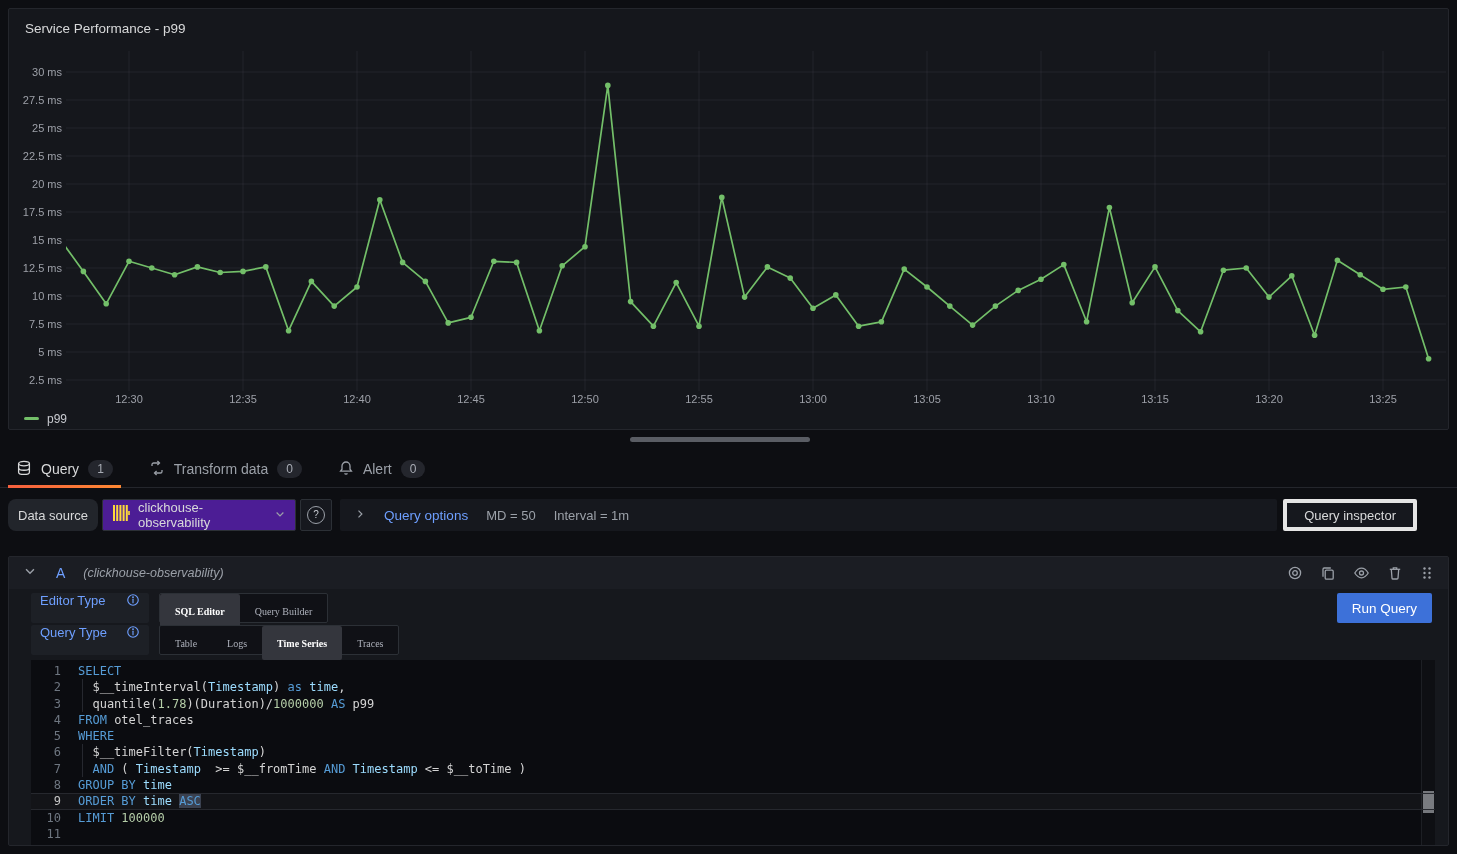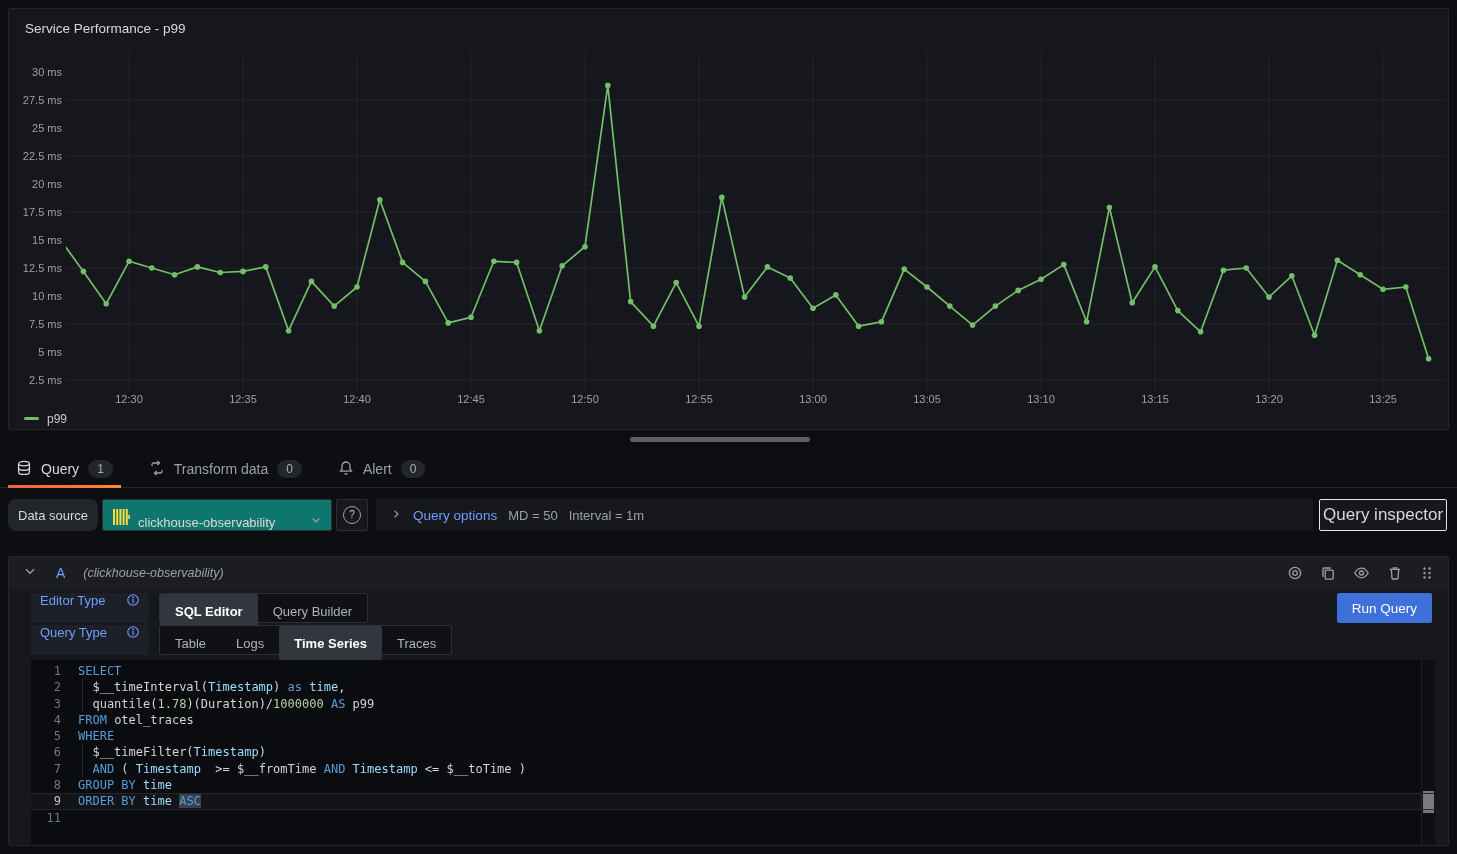--- a/index.html
+++ b/index.html
@@ -18,50 +18,50 @@
   .tab{display:flex;align-items:center;gap:9px;margin-right:36px;color:#9BA0A8;font-size:14px;height:100%;}
   .tab.on{color:#D8D9DA;}
   .tab svg{flex:none;}
   .badge{background:#24262D;border-radius:11px;padding:2px 9px;font-size:12px;color:#A8ACB5;}
   .underline{position:absolute;left:8px;bottom:-1px;width:113px;height:3px;
              background:linear-gradient(90deg,#F55F3E,#FF8833);}
   
   .dsrow{position:absolute;left:8px;top:499px;width:1441px;height:32px;display:flex;align-items:stretch;}
   .ds-label{background:#22252B;color:#D8D9DA;font-size:13px;display:flex;align-items:center;
             padding:0 10px;border-radius:8px;margin-right:4px;}
-  .ds-picker{display:flex;align-items:flex-end;gap:8px;padding:0 9px;background:#0f766e;
-             border:1px solid #2C3036;border-radius:2px;width:230px;box-sizing:border-box;cursor:pointer;}
+  .ds-picker{display:flex;align-items:center;gap:8px;padding:0 9px;background:#4c1d95;
+             border:1px solid #2C3036;border-radius:2px;width:194px;box-sizing:border-box;cursor:pointer;}
   .ds-picker .val{font-size:13px;color:#D8D9DA;}
   .ds-picker .chev{margin-left:auto;}
   .help-btn{width:30px;margin-left:4px;border:1px solid #2C3036;border-radius:2px;background:#16181E;
             color:#9BA0A8;display:grid;place-items:center;cursor:pointer;}
   .help-circle{width:16px;height:16px;border:1.3px solid #9BA0A8;border-radius:50%;
                display:grid;place-items:center;font-size:10px;line-height:1;color:#C7CAD1;}
   .opts{margin-left:8px;width:937px;background:#16181E;border-radius:2px;display:flex;
-        align-items:center;gap:11px;padding:0 14px;box-sizing:border-box;}
+        align-items:center;gap:18px;padding:0 14px;box-sizing:border-box;}
   .qopts{color:#6E9FFF;font-size:13.5px;font-weight:500;cursor:pointer;}
   .meta{color:#9BA0A8;font-size:13px;}
-  .inspector{margin-left:6px;width:126px;border:1px solid #e5e5e5;border-radius:2px;background:#16181E;
-             color:#D8D9DA;font-size:17px;display:grid;place-items:center;cursor:pointer;}
+  .inspector{margin-left:6px;width:126px;border:4px solid #e5e5e5;border-radius:2px;background:#16181E;
+             color:#D8D9DA;font-size:13px;display:grid;place-items:center;cursor:pointer;}
   
   .qcard{position:absolute;left:8px;top:556px;width:1441px;height:290px;background:#16181D;
          border:1px solid #24262C;border-radius:2px;box-sizing:border-box;}
   .qhead{height:32px;background:#1B1D23;display:flex;align-items:center;padding:0 14px;}
   .ref{color:#6E9FFF;font-size:14px;font-weight:500;margin-left:19px;}
   .hint{color:#9BA0A8;font-style:italic;font-size:12.5px;margin-left:18px;}
   .acts{margin-left:auto;display:flex;gap:17px;align-items:center;}
   .acts svg{cursor:pointer;}
   .rows{padding:4px 16px 0 22px;}
   .frow{display:flex;align-items:center;height:30px;margin-bottom:2px;}
   .chip{width:118px;background:#1D2026;display:flex;align-items:flex-start;padding:0 9px;height:30px;
         border-radius:2px;margin-right:10px;box-sizing:border-box;}
   .chip .lbl{color:#6E9FFF;font-size:13px;}
   .chip .info{margin-left:auto;display:flex;}
   .seg{display:flex;border:1px solid #2C3036;background:#101116;border-radius:2px;height:30px;box-sizing:border-box;}
-  .seg .opt{padding:17px 15px;display:flex;align-items:center;font-size:13px;color:#AEB2BC;cursor:pointer;}
+  .seg .opt{padding:17px 15px;display:flex;align-items:center;font-size:10px;color:#AEB2BC;cursor:pointer;font-family:Liberation Serif, serif;}
   .seg .opt.on{background:#34363D;color:#FFFFFF;font-weight:700;border-radius:2px;}
   .runbtn{margin-left:auto;background:#3D71D9;color:#fff;font-size:13.5px;font-weight:500;border:none;
           border-radius:2px;height:30px;padding:0 15px;cursor:pointer;}
   
   .editor{position:relative;margin:5px 13px 0 22px;height:185px;background:#0B0C10;
           font-family:"DejaVu Sans Mono","Liberation Mono",monospace;font-size:12px;line-height:16.3px;
           padding-top:3px;overflow:hidden;box-sizing:border-box;}
   .cl{position:relative;white-space:pre;height:16.3px;padding-left:47px;}
   .ln{position:absolute;left:0;width:30px;text-align:right;color:#6E7680;user-select:none;}
   .cl.cur{background:rgba(255,255,255,0.035);box-shadow:inset 0 1px 0 #26282E,inset 0 -1px 0 #26282E;}
@@ -360,16 +360,17 @@
       <div class="rthumb"></div>
     <div class="cl"><span class="ln">1</span><span class="k">SELECT</span></div>
         <div class="cl g"><span class="ln">2</span><span class="t">  $__timeInterval(</span><span class="i">Timestamp</span><span class="t">) </span><span class="k">as</span><span class="t"> </span><span class="i">time</span><span class="t">,</span></div>
         <div class="cl g"><span class="ln">3</span><span class="t">  quantile(</span><span class="n">1.78</span><span class="t">)(Duration)/</span><span class="n">1000000</span><span class="t"> </span><span class="k">AS</span><span class="t"> p99</span></div>
         <div class="cl"><span class="ln">4</span><span class="k">FROM</span><span class="t"> otel_traces</span></div>
         <div class="cl"><span class="ln">5</span><span class="k">WHERE</span></div>
         <div class="cl g"><span class="ln">6</span><span class="t">  $__timeFilter(</span><span class="i">Timestamp</span><span class="t">)</span></div>
         <div class="cl g"><span class="ln">7</span><span class="t">  </span><span class="k">AND</span><span class="t"> ( </span><span class="i">Timestamp</span><span class="t">  &gt;= $__fromTime </span><span class="k">AND</span><span class="t"> </span><span class="i">Timestamp</span><span class="t"> &lt;= $__toTime )</span></div>
         <div class="cl"><span class="ln">8</span><span class="k">GROUP BY</span><span class="t"> </span><span class="i">time</span></div>
         <div class="cl cur"><span class="ln">9</span><span class="k">ORDER BY</span><span class="t"> </span><span class="i">time</span><span class="t"> </span><span class="s">ASC</span></div>
+        <div class="cl"><span class="ln">10</span><span class="k">LIMIT</span><span class="t"> </span><span class="n">100000</span></div>
         <div class="cl"><span class="ln">11</span></div>
       </div>
   </section>
 </div>
 
 </body></html>

